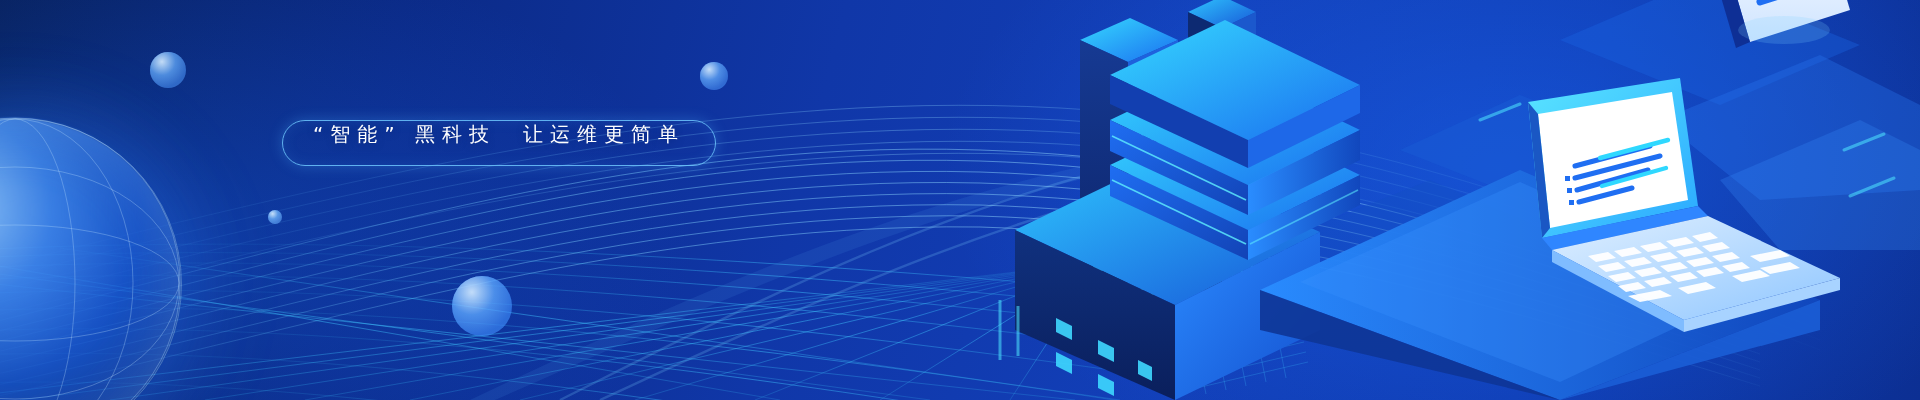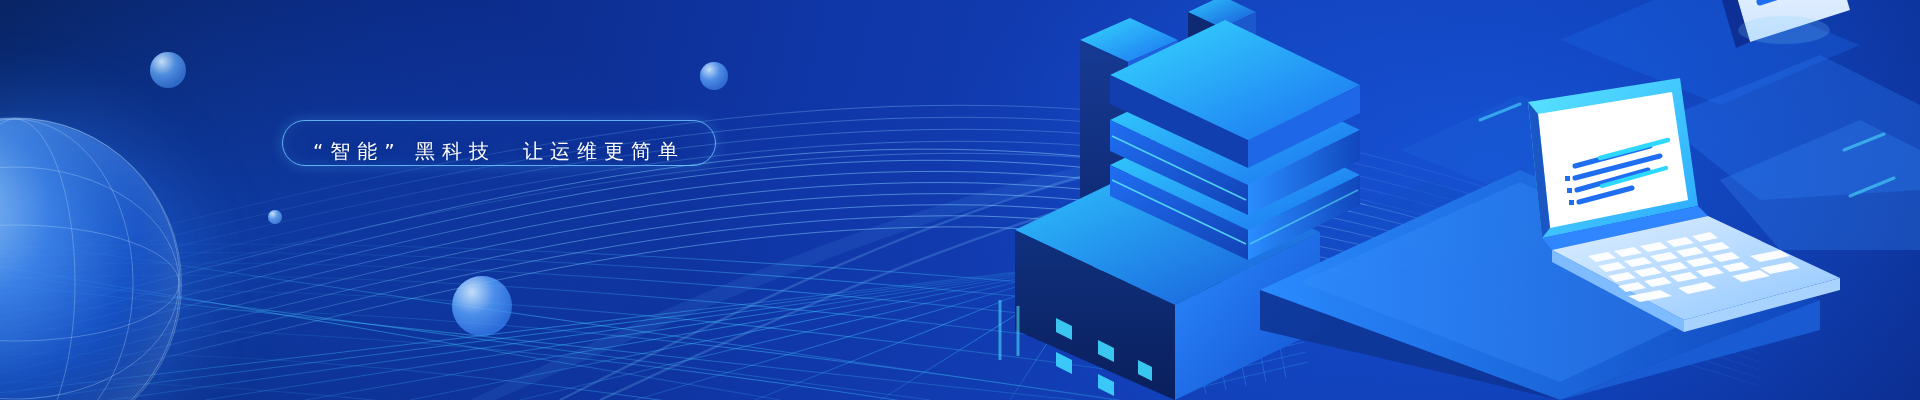--- a/index.html
+++ b/index.html
@@ -48,21 +48,21 @@
   #magnifier-icon{width:42px;height:42px;flex:0 0 auto;margin-right:10px;margin-top:14px;}
   #headline-text{
     color:#ffffff;font-size:60px;line-height:64px;font-weight:700;
     letter-spacing:3px;white-space:nowrap;
     text-shadow:0 2px 14px rgba(0,25,90,.55);
     font-family:"DejaVu Sans","Liberation Sans",sans-serif;
   }
   #wrench-icon{width:44px;height:44px;flex:0 0 auto;margin-left:12px;margin-bottom:12px;}
 
   #subtitle-pill{
-    margin-top:16px;margin-left:50px;display:inline-flex;align-items:flex-end;justify-content:center;
+    margin-top:16px;margin-left:50px;display:inline-flex;align-items:flex-start;justify-content:center;
     height:44px;padding:0 30px;border:1.6px solid rgba(110,200,255,.85);border-radius:26px;
     box-shadow:0 0 14px rgba(80,180,255,.30), inset 0 0 14px rgba(70,170,255,.12);
   }
   #subtitle-text{
     color:#ffffff;font-size:20px;letter-spacing:7px;white-space:nowrap;
     font-family:"DejaVu Sans","Liberation Sans",sans-serif;
     text-shadow:0 1px 7px rgba(0,30,100,.5);
   }
 
   

